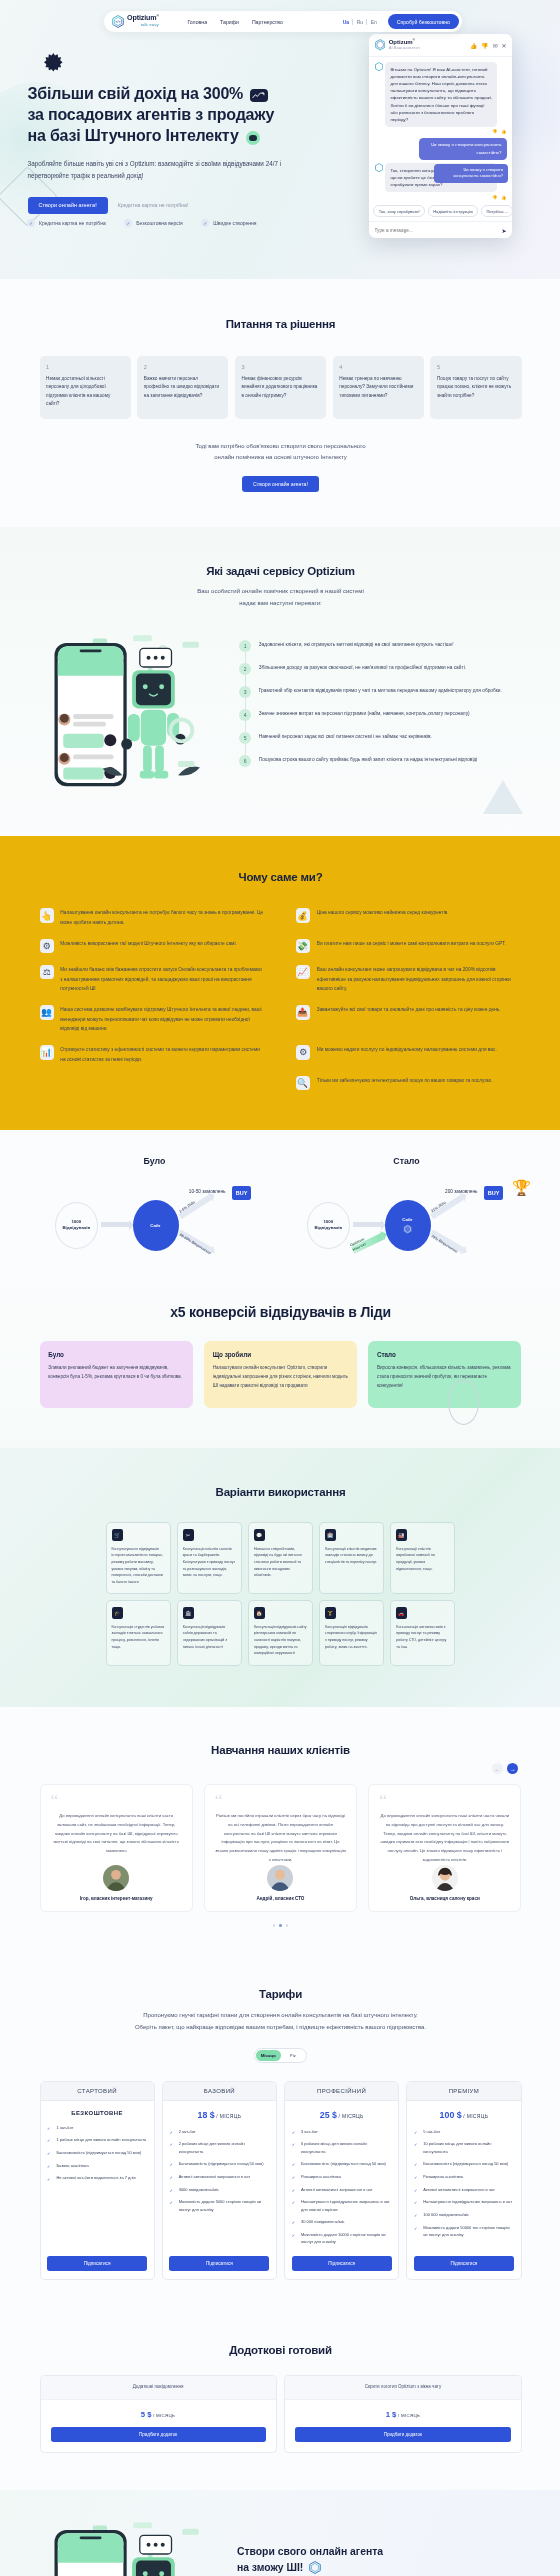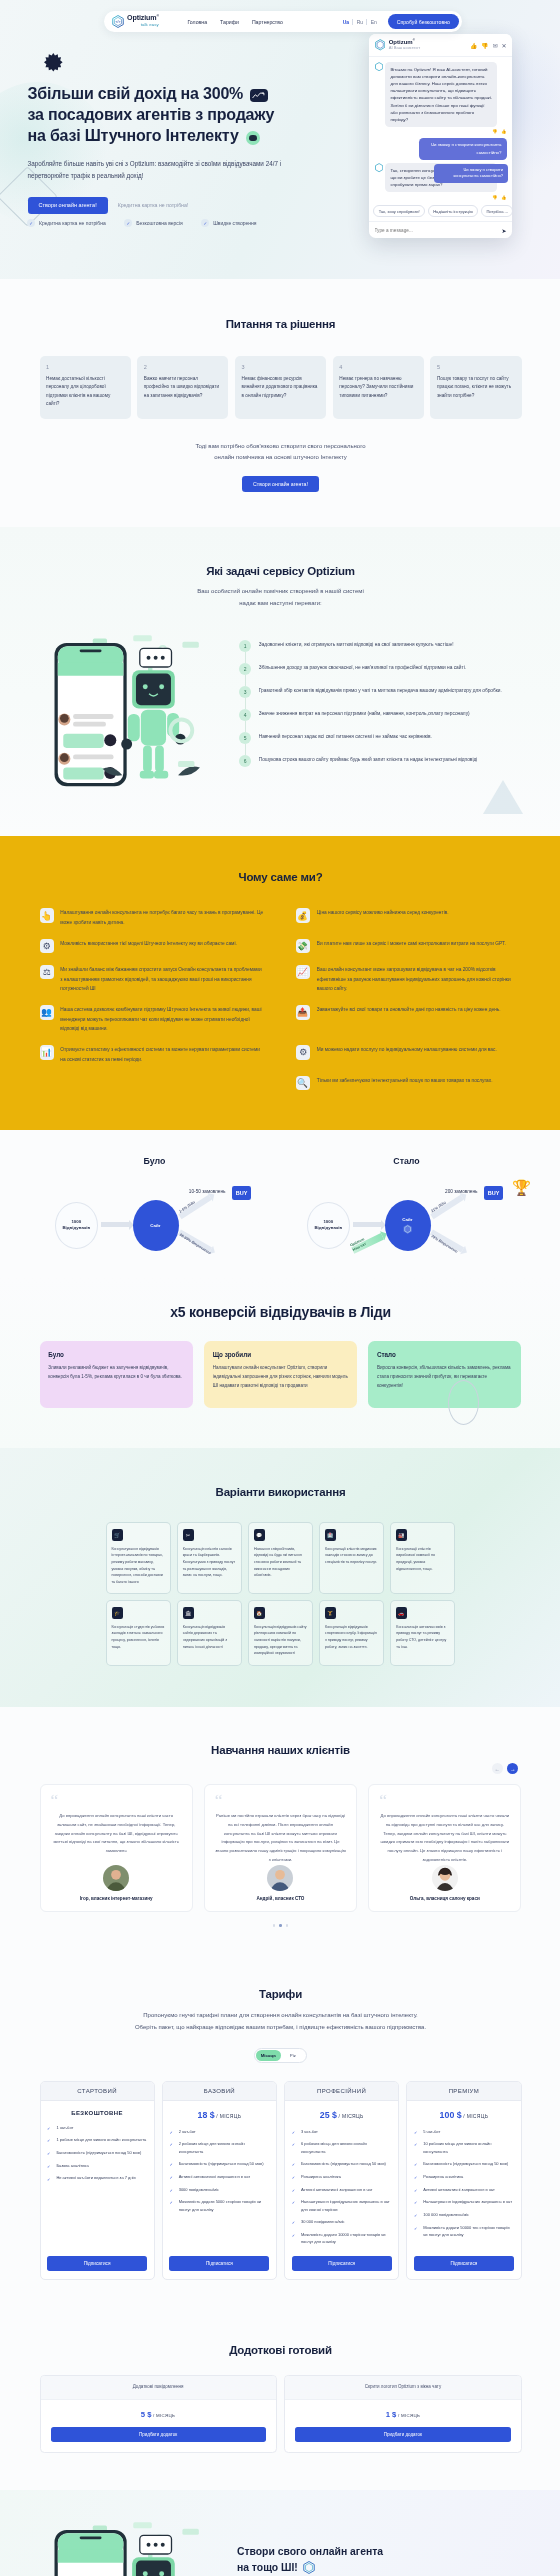--- a/index.html
+++ b/index.html
@@ -946,21 +946,21 @@
             <rect x="182" y="254" width="26" height="14" rx="6" fill="#8fe3b8"></rect>
             <rect x="208" y="254" width="26" height="14" rx="6" fill="#8fe3b8"></rect>
             <circle cx="258" cy="180" r="20" fill="none" stroke="#cdeedd" stroke-width="7"></circle>
             <path d="M252 262 q18 -22 40 -14 q-16 18 -40 14" fill="#35484f"></path>
             <path d="M150 262 q-16 -20 -36 -12 q14 16 36 12" fill="#35484f"></path>
           </svg>
         </div>
         <div class="cta-right">
           <h2 class="cta-h">
             <span>Створи свого онлайн агента</span><br>
-            <span>на тощо ШІ!</span>
+            <span>на зможу ШІ!</span>
             <svg class="cta-logo" viewBox="0 0 32 34">
               <path d="M16 1 L30 9 V25 L16 33 L2 25 V9 Z" fill="none" stroke="#2f6fc0" stroke-width="2.4"></path>
               <path d="M16 6 L25.5 11.5 V22.5 L16 28 L6.5 22.5 V11.5 Z" fill="none" stroke="#3aa9c9" stroke-width="1.8"></path>
             </svg>
           </h2>
           <p>Ваша команда та клієнти заслуговують на найкраще обслуговування. Створіть свого онлайн консультанта на базі штучного інтелекту всього за кілька кроків.</p>
           <p>Підвищте ефективність, зменшіть навантаження на персонал і покращте комунікацію з клієнтами. Натисніть кнопку, щоб розпочати зараз!</p>
           <button class="btn-primary">Створи онлайн агента!</button>
         </div>
       </div>

